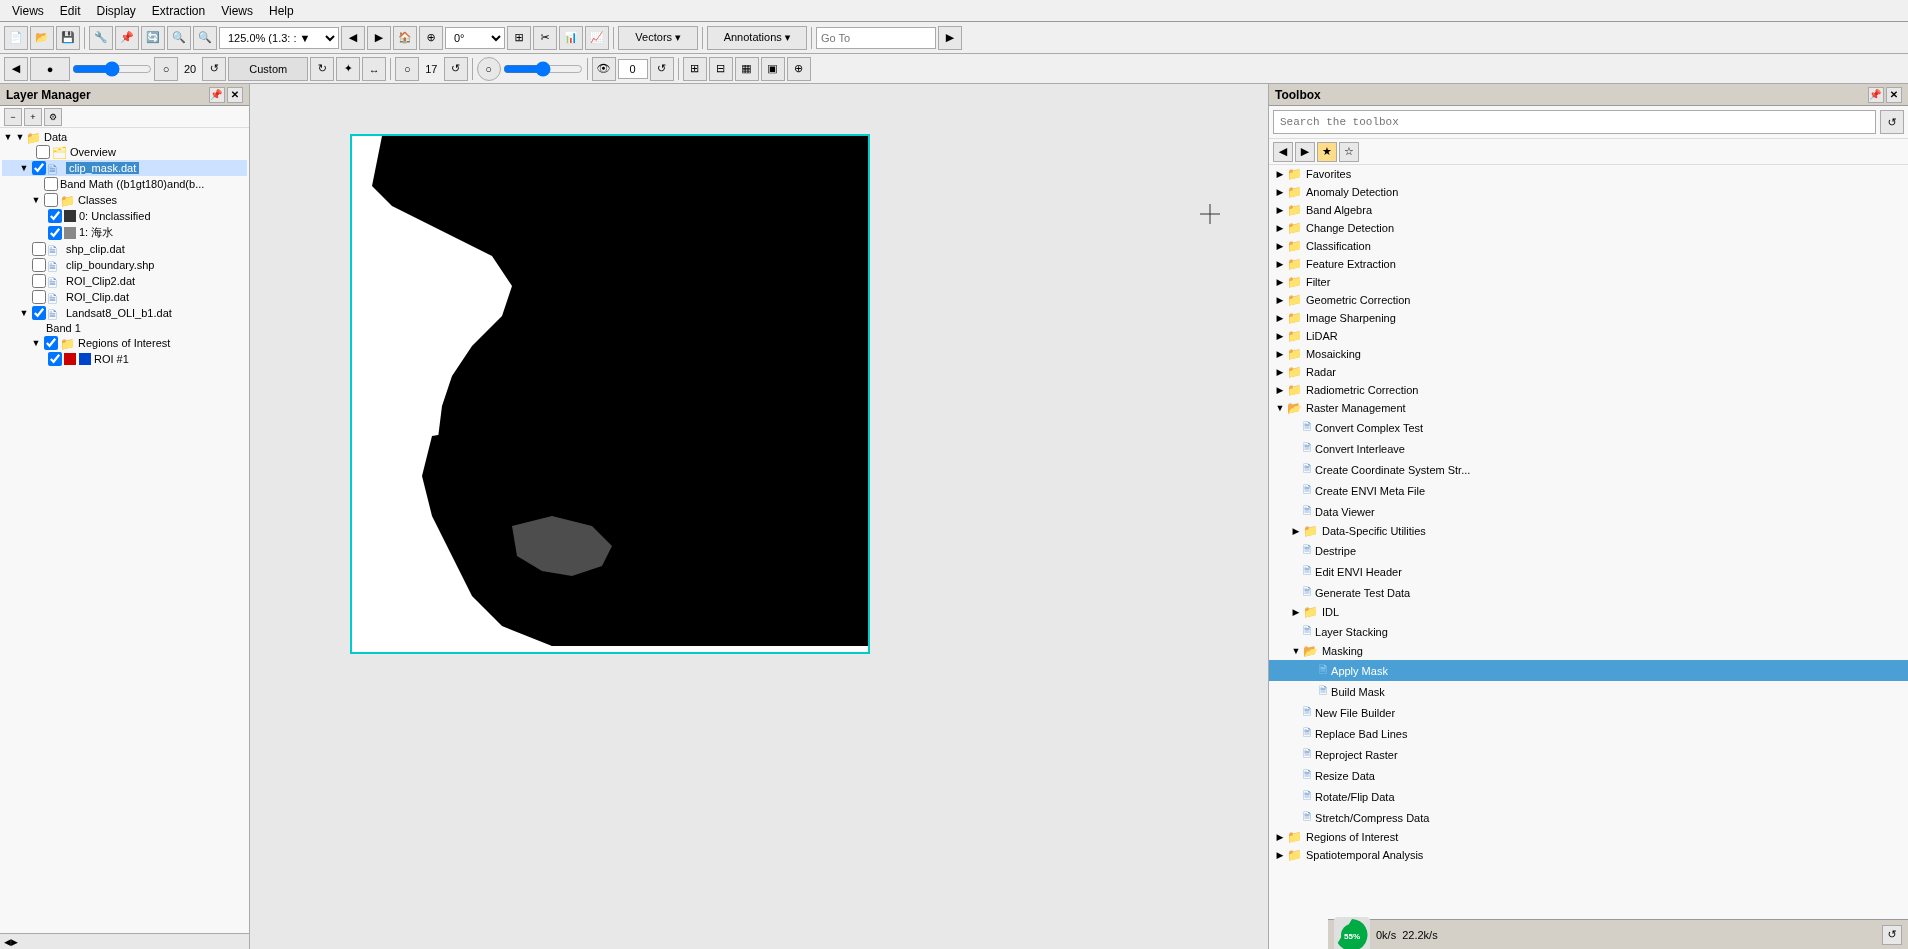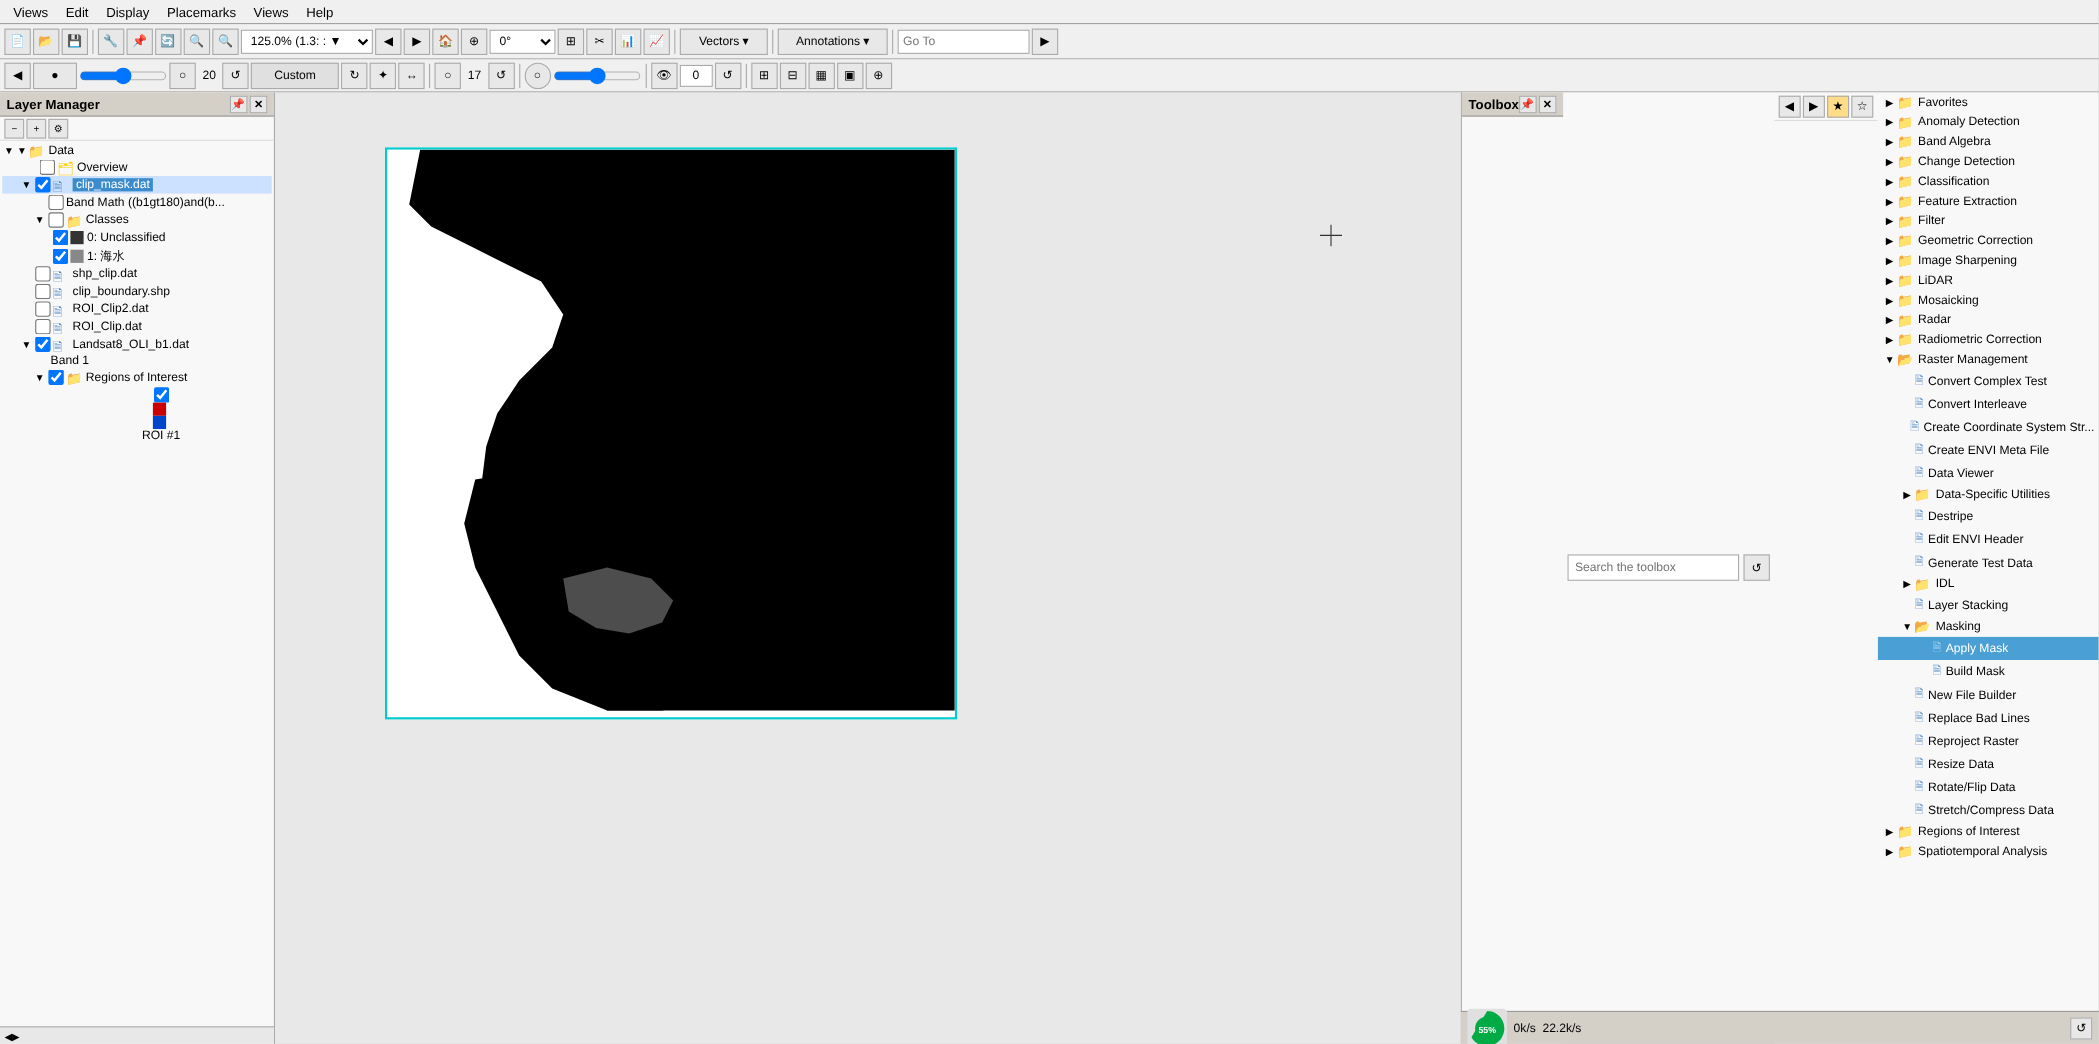--- a/index.html
+++ b/index.html
@@ -133,24 +133,25 @@
       left: 100px;
       width: 520px;
       height: 520px;
       border: 2px solid #00cccc;
       background: white;
       overflow: hidden;
     }
 
     
     .toolbox-panel {
-      width: 580px;
+      width: 640px;
       background: #f8f8f8;
       border-left: 1px solid #aaa;
       display: flex;
+      flex-direction: column;
       flex-shrink: 0;
     }
     .toolbox-header {
       background: #d4d0c8;
       border-bottom: 1px solid #999;
       padding: 3px 6px;
       font-size: 12px;
       font-weight: bold;
       display: flex;
       align-items: center;
@@ -221,21 +222,21 @@
       font-size: 11px;
     }
   </style>
 </head>
 <body>
 
 <div class="menu-bar">
   <span class="menu-item">Views</span>
   <span class="menu-item">Edit</span>
   <span class="menu-item">Display</span>
-  <span class="menu-item">Placemarks</span>
+  <span class="menu-item">Extraction</span>
   <span class="menu-item">Views</span>
   <span class="menu-item">Help</span>
 </div>
 
 <div class="toolbar-row">
 
   <button class="tb-btn">📄</button>
   <button class="tb-btn">📂</button>
   <button class="tb-btn">💾</button>
   <span class="tb-separator"></span>
@@ -406,21 +407,21 @@
         <span>Band 1</span>
       </div>
 
       <div class="tree-item" style="padding-left:28px;">
         <span class="tree-expand">▼</span>
         <input type="checkbox" class="tree-checkbox" checked="" style="">
         <span class="tree-icon folder-icon">📁</span>
         <span>Regions of Interest</span>
       </div>
 
-      <div class="tree-item" style="padding-left:44px;flex-direction:column;">
+      <div class="tree-item" style="padding-left:44px;">
         <input type="checkbox" class="tree-checkbox" checked="" style="">
         <span style="width:12px;height:12px;background:#cc0000;display:inline-block;margin-right:3px;"></span>
         <span style="width:12px;height:12px;background:#0044cc;display:inline-block;margin-right:3px;"></span>
         <span>ROI #1</span>
       </div>
 
     </div>
 
     <div style="height:16px; background:#e8e8e8; border-top:1px solid #aaa; display:flex; align-items:center; padding:0 4px; font-size:9px;">
       <span>◀▶</span>
@@ -451,21 +452,21 @@
   <div class="toolbox-panel">
     <div class="toolbox-header">
       <span>Toolbox</span>
       <div style="display:flex;gap:2px;">
         <div class="panel-header-btn">📌</div>
         <div class="panel-header-btn">✕</div>
       </div>
     </div>
 
     <div class="toolbox-search">
-      <input type="text" style="flex: 1 1 0%; height: 24px; border: 1px solid rgb(170, 170, 170); padding: 0px 6px; font-size: 11px;" placeholder="Search the toolbox">
+      <input type="text" style="flex: 1 1 0%; height: 24px; border: 1px solid rgb(170, 170, 170); padding: 0px 6px; font-size: 11px; font-family: Liberation Mono, monospace;" placeholder="Search the toolbox">
       <button class="tb-btn">↺</button>
     </div>
 
 
     <div class="toolbox-nav">
       <button class="tb-btn" style="width:20px;height:20px;">◀</button>
       <button class="tb-btn" style="width:20px;height:20px;">▶</button>
       <button class="tb-btn" style="width:20px;height:20px; background:#ffdd88;">★</button>
       <button class="tb-btn" style="width:20px;height:20px;">☆</button>
     </div>

